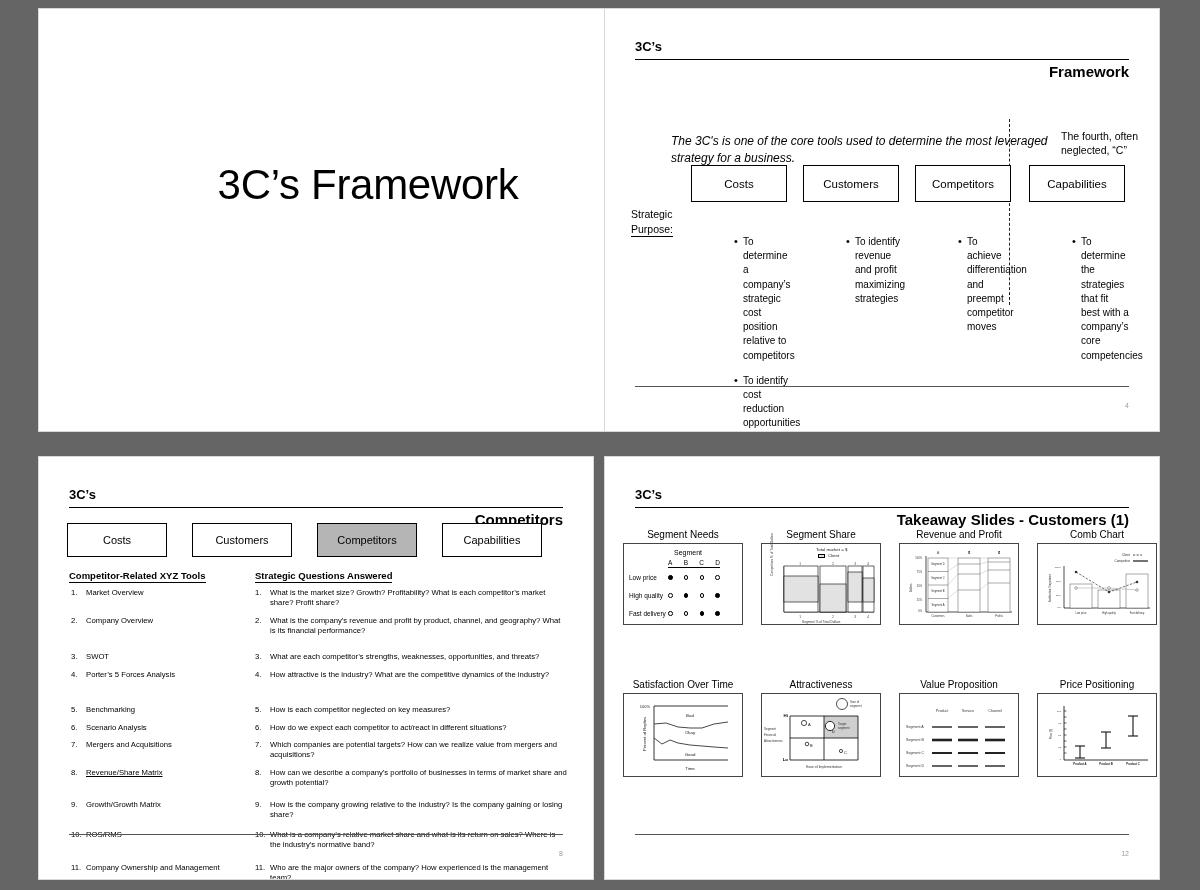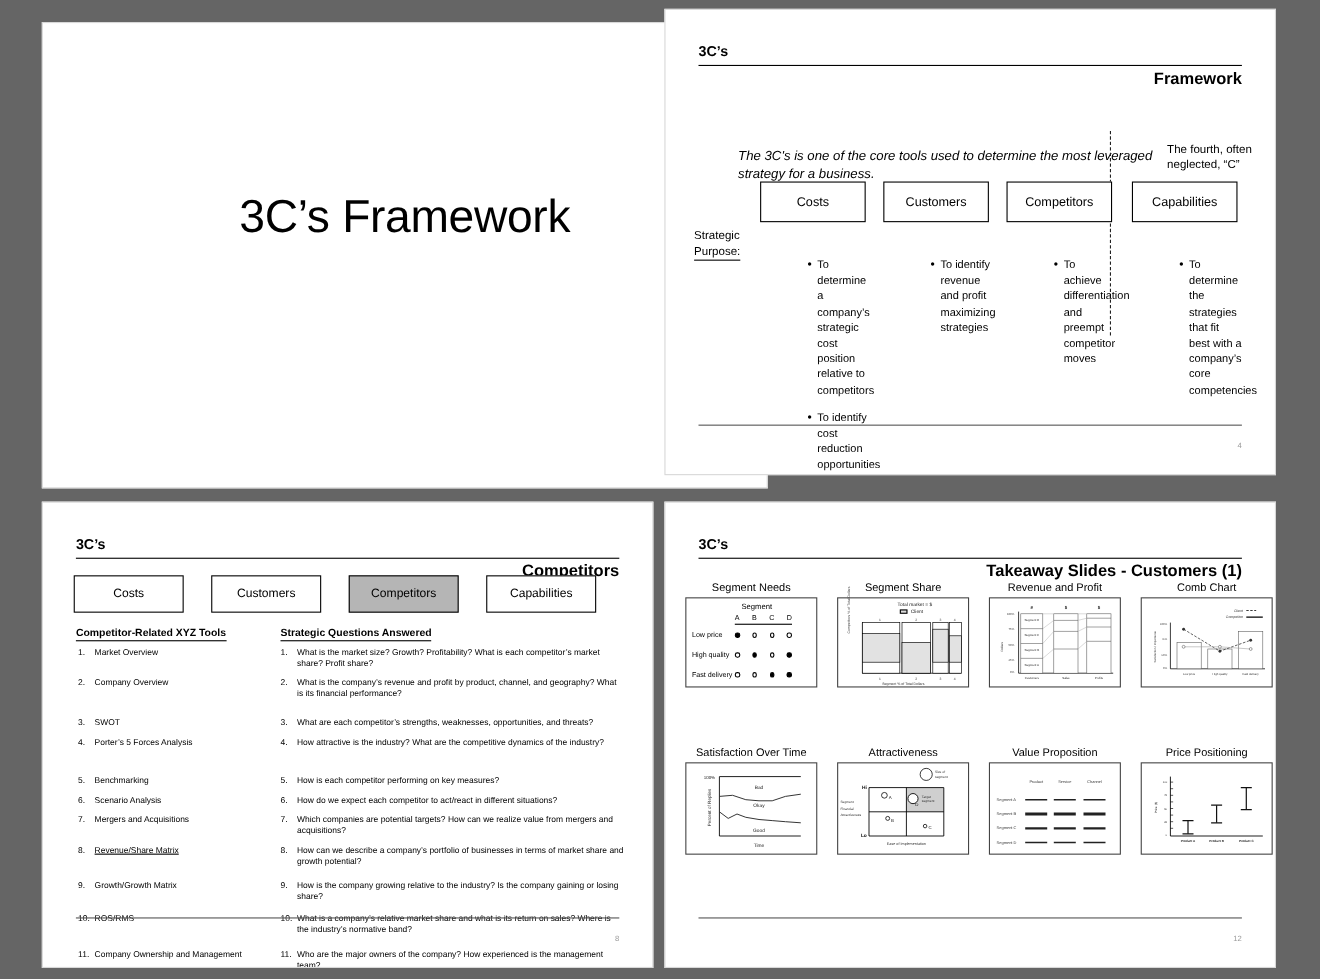--- a/index.html
+++ b/index.html
@@ -13,21 +13,21 @@
     position:relative;
   }
   .deck { position:absolute; inset:0; }
 
   .slide {
     position:absolute;
     background:#ffffff;
     border:1px solid #d8d8d8;
     overflow:hidden;
   }
-  #slide-1 { left:38px;  top:20px;   width:660px; height:424px; }
+  #slide-1 { left:38px;  top:8px;   width:660px; height:424px; }
   #slide-2 { left:604px; top:8px;   width:556px; height:424px; }
   #slide-3 { left:38px;  top:456px; width:556px; height:424px; }
   #slide-4 { left:604px; top:456px; width:556px; height:424px; }
 
   
   .title-wrap {
     position:absolute; left:0; right:0; top:150px;
     text-align:center;
   }
   .big-title {
@@ -228,21 +228,21 @@
       <div class="row" style="height:18px;">
         <span class="n">3.</span>
         <span class="t">What are each competitor’s strengths, weaknesses, opportunities, and threats?</span>
         </div>
       <div class="row" style="height:35px;">
         <span class="n">4.</span>
         <span class="t">How attractive is the industry? What are the competitive dynamics of the industry?</span>
         </div>
       <div class="row" style="height:18px;">
         <span class="n">5.</span>
-        <span class="t">How is each competitor performing on key measures?</span>
+        <span class="t">How is each competitor neglected on key measures?</span>
         </div>
       <div class="row" style="height:17px;">
         <span class="n">6.</span>
         <span class="t">How do we expect each competitor to act/react in different situations?</span>
         </div>
       <div class="row" style="height:28px;">
         <span class="n">7.</span>
         <span class="t">Which companies are potential targets? How can we realize value from mergers and acquisitions?</span>
         </div>
       <div class="row" style="height:32px;">

